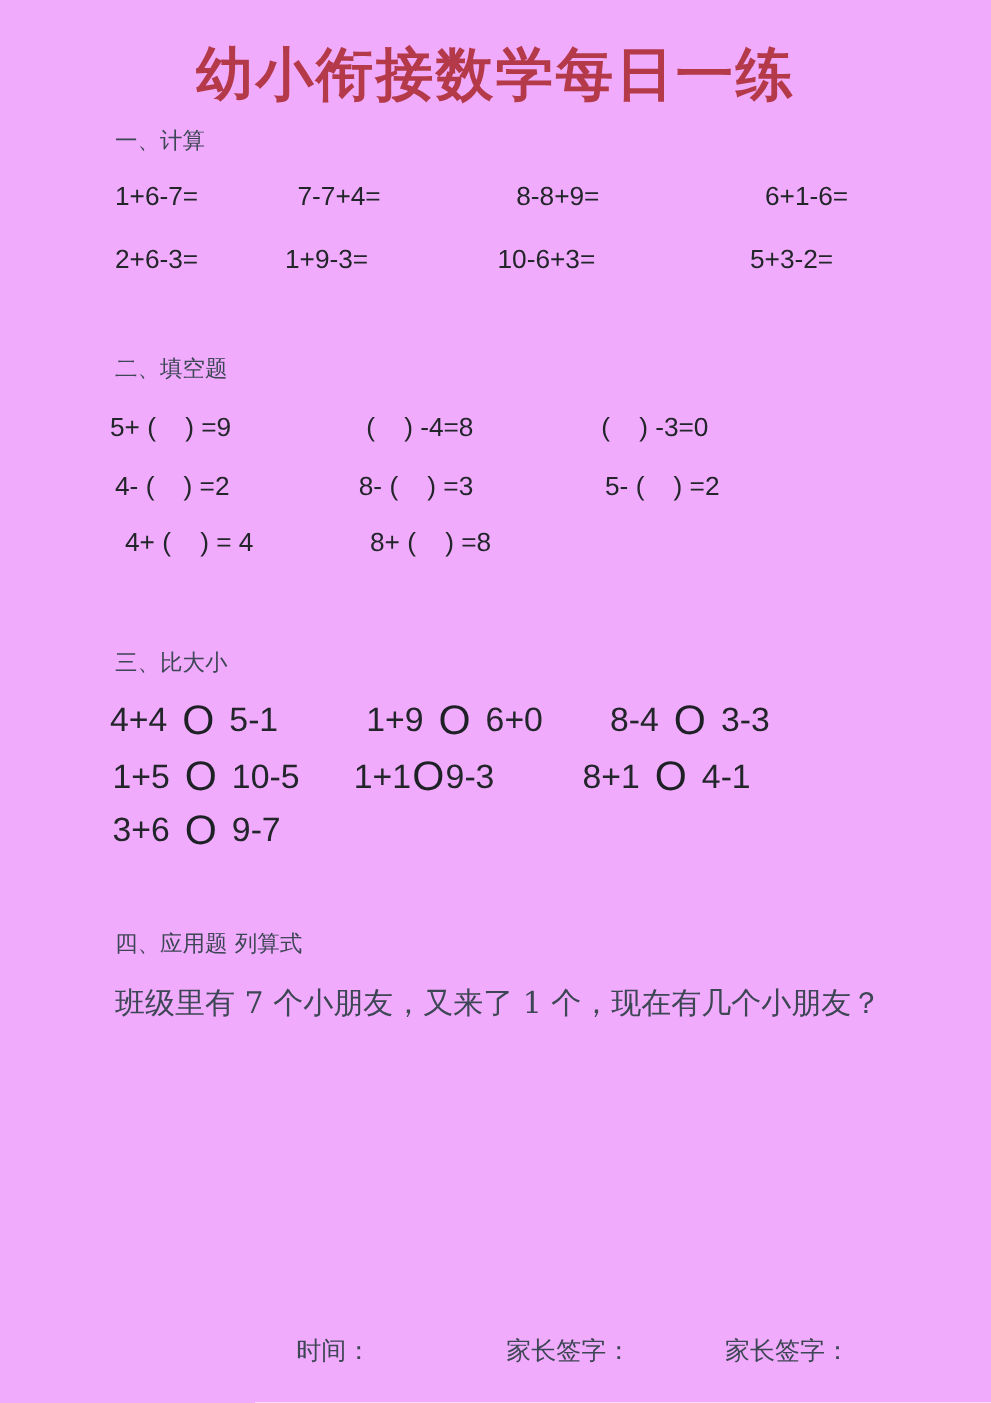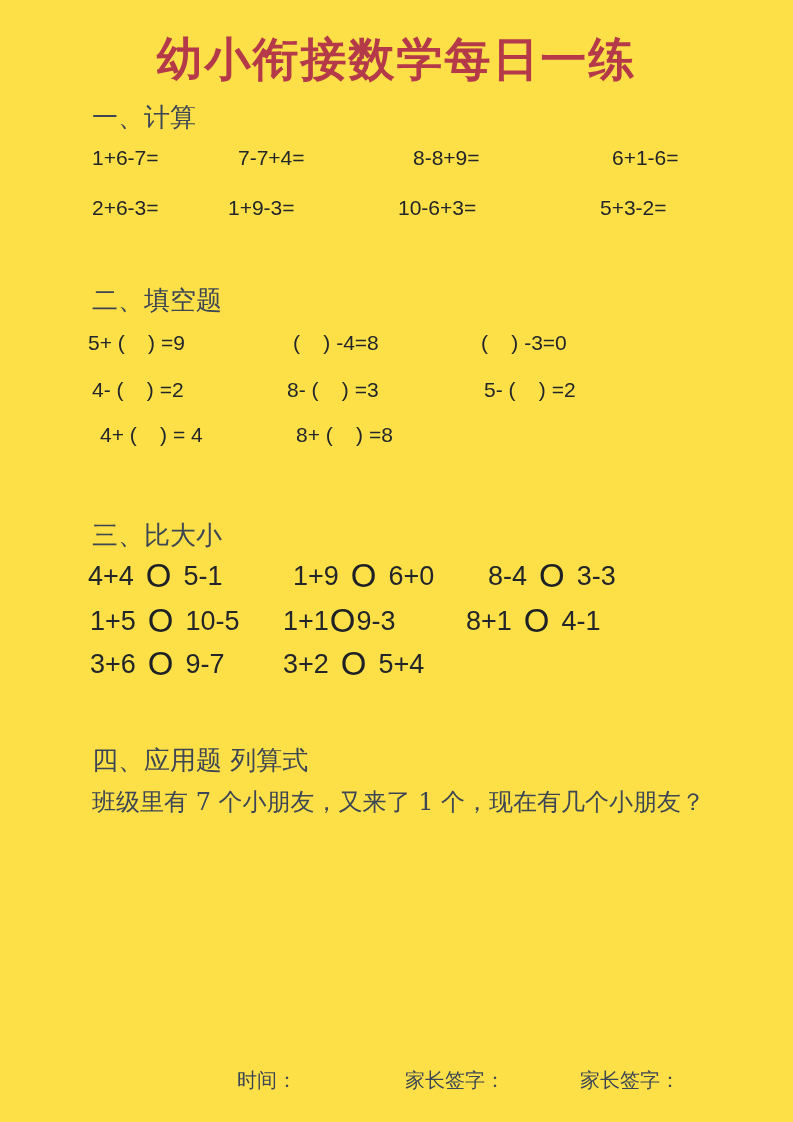--- a/index.html
+++ b/index.html
@@ -4,42 +4,42 @@
 <style>
   html, body {
     margin: 0;
     padding: 0;
     background: #ffffff;
   }
   .page {
     position: relative;
     width: 793px;
     height: 1122px;
-    background: #fde047;
+    background: #f0abfc;
     overflow: hidden;
     font-family: "Liberation Sans", sans-serif;
     text-decoration: underline;
   }
   .doc-title {
     position: absolute;
     top: 30px;
     left: 0;
     right: 0;
     text-align: center;
     font-family: "DejaVu Serif", serif;
     font-weight: 700;
     font-size: 46px;
     line-height: 1.3;
     color: #b43a4a;
     letter-spacing: 2px;
   }
   .section-heading {
     position: absolute;
     font-family: "DejaVu Serif", serif;
-    font-size: 26px;
+    font-size: 18px;
     color: #3d4654;
     line-height: 1.2;
   }
   .row {
     position: absolute;
     left: 0;
     width: 100%;
     height: 34px;
   }
   .eq {
@@ -136,21 +136,20 @@
   </div>
 
   <div class="row" style="top:606px;">
     <span class="cmp" style="left:90px;"><span>1+5</span><span class="cmp-circle">O</span><span>10-5</span></span>
     <span class="cmp tight" style="left:283px;"><span>1+1</span><span class="cmp-circle">O</span><span>9-3</span></span>
     <span class="cmp" style="left:466px;"><span>8+1</span><span class="cmp-circle">O</span><span>4-1</span></span>
   </div>
 
   <div class="row" style="top:649px;">
     <span class="cmp" style="left:90px;"><span>3+6</span><span class="cmp-circle">O</span><span>9-7</span></span>
-    <span class="cmp" style="left:283px;"><span>3+2</span><span class="cmp-circle">O</span><span>5+4</span></span>
   </div>
 
   <div class="section-heading" style="left:92px; top:745px;">四、应用题 列算式</div>
 
   <div class="word-problem" style="left:92px; top:787px;">班级里有 7 个小朋友，又来了 1 个，现在有几个小朋友？</div>
 
   <div class="footer-label" style="left:237px; top:1068px;">时间：</div>
   <div class="footer-label" style="left:405px; top:1068px;">家长签字：</div>
   <div class="footer-label" style="left:580px; top:1068px;">家长签字：</div>
 

